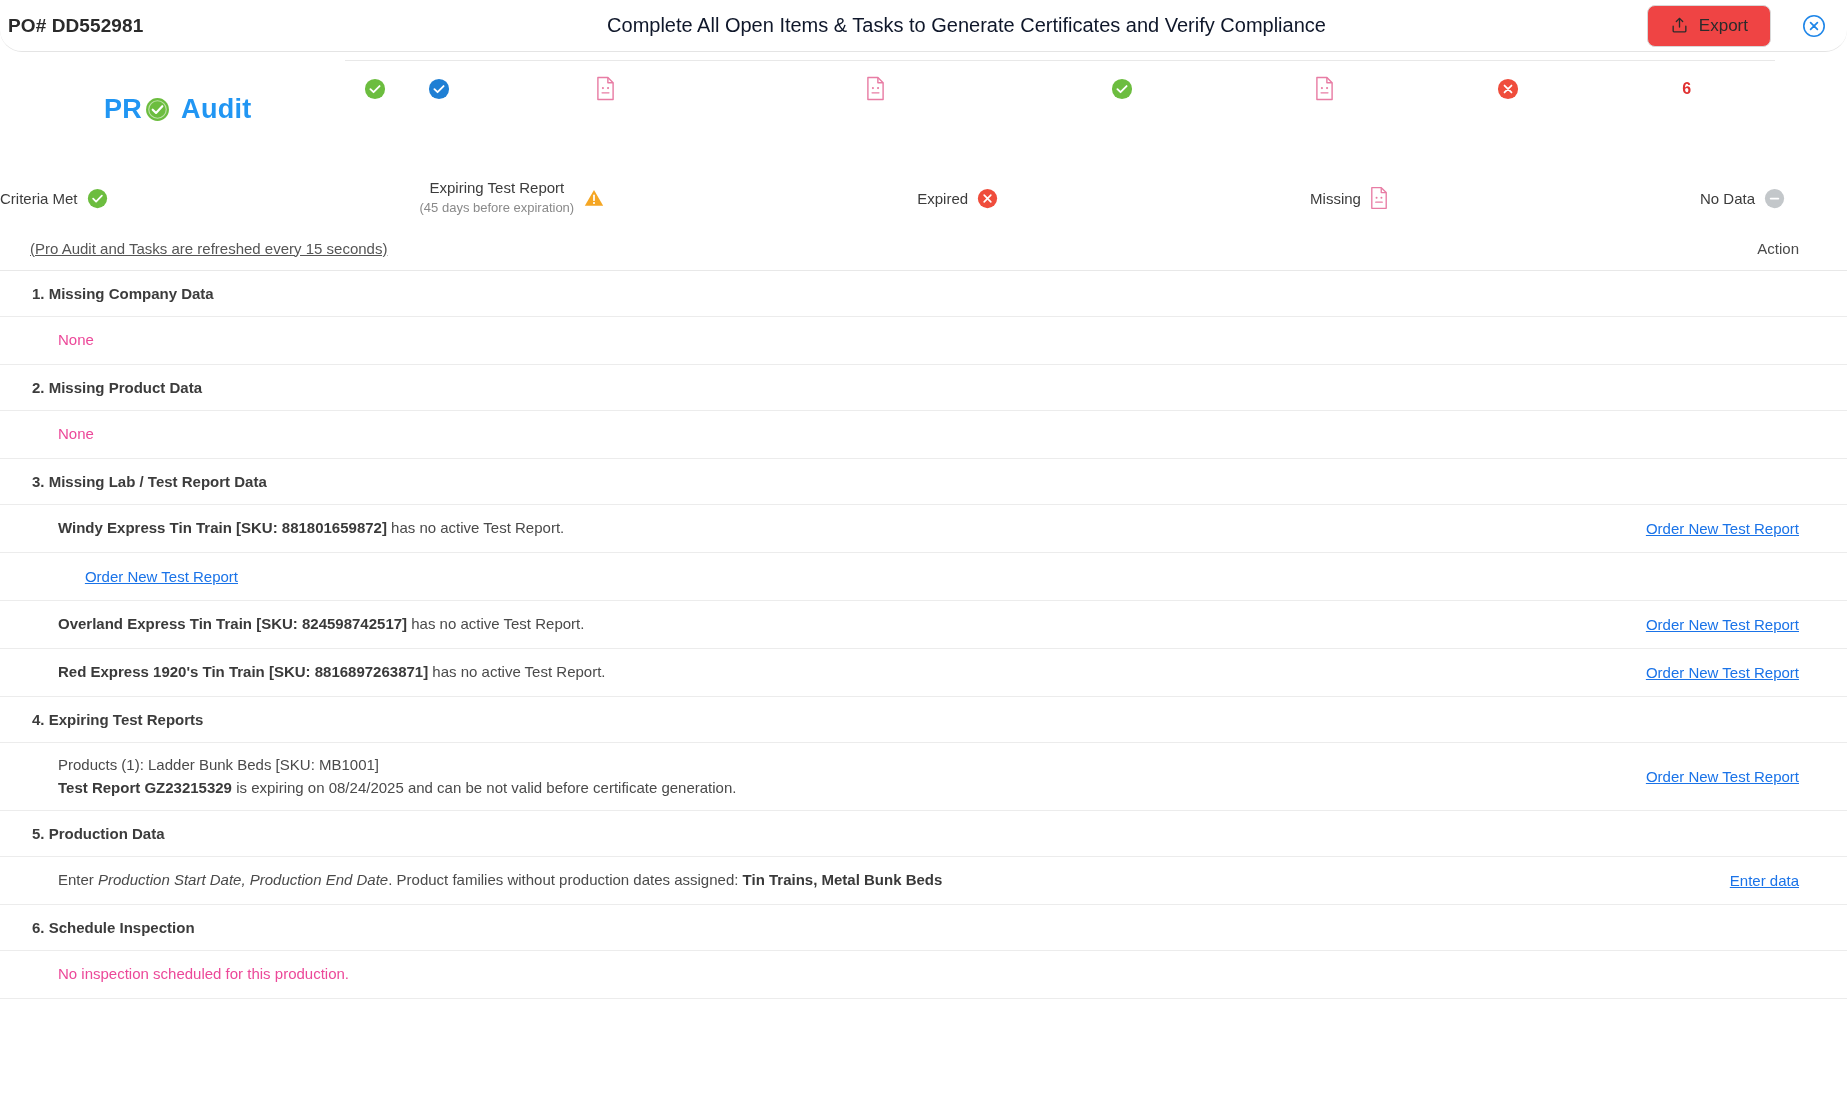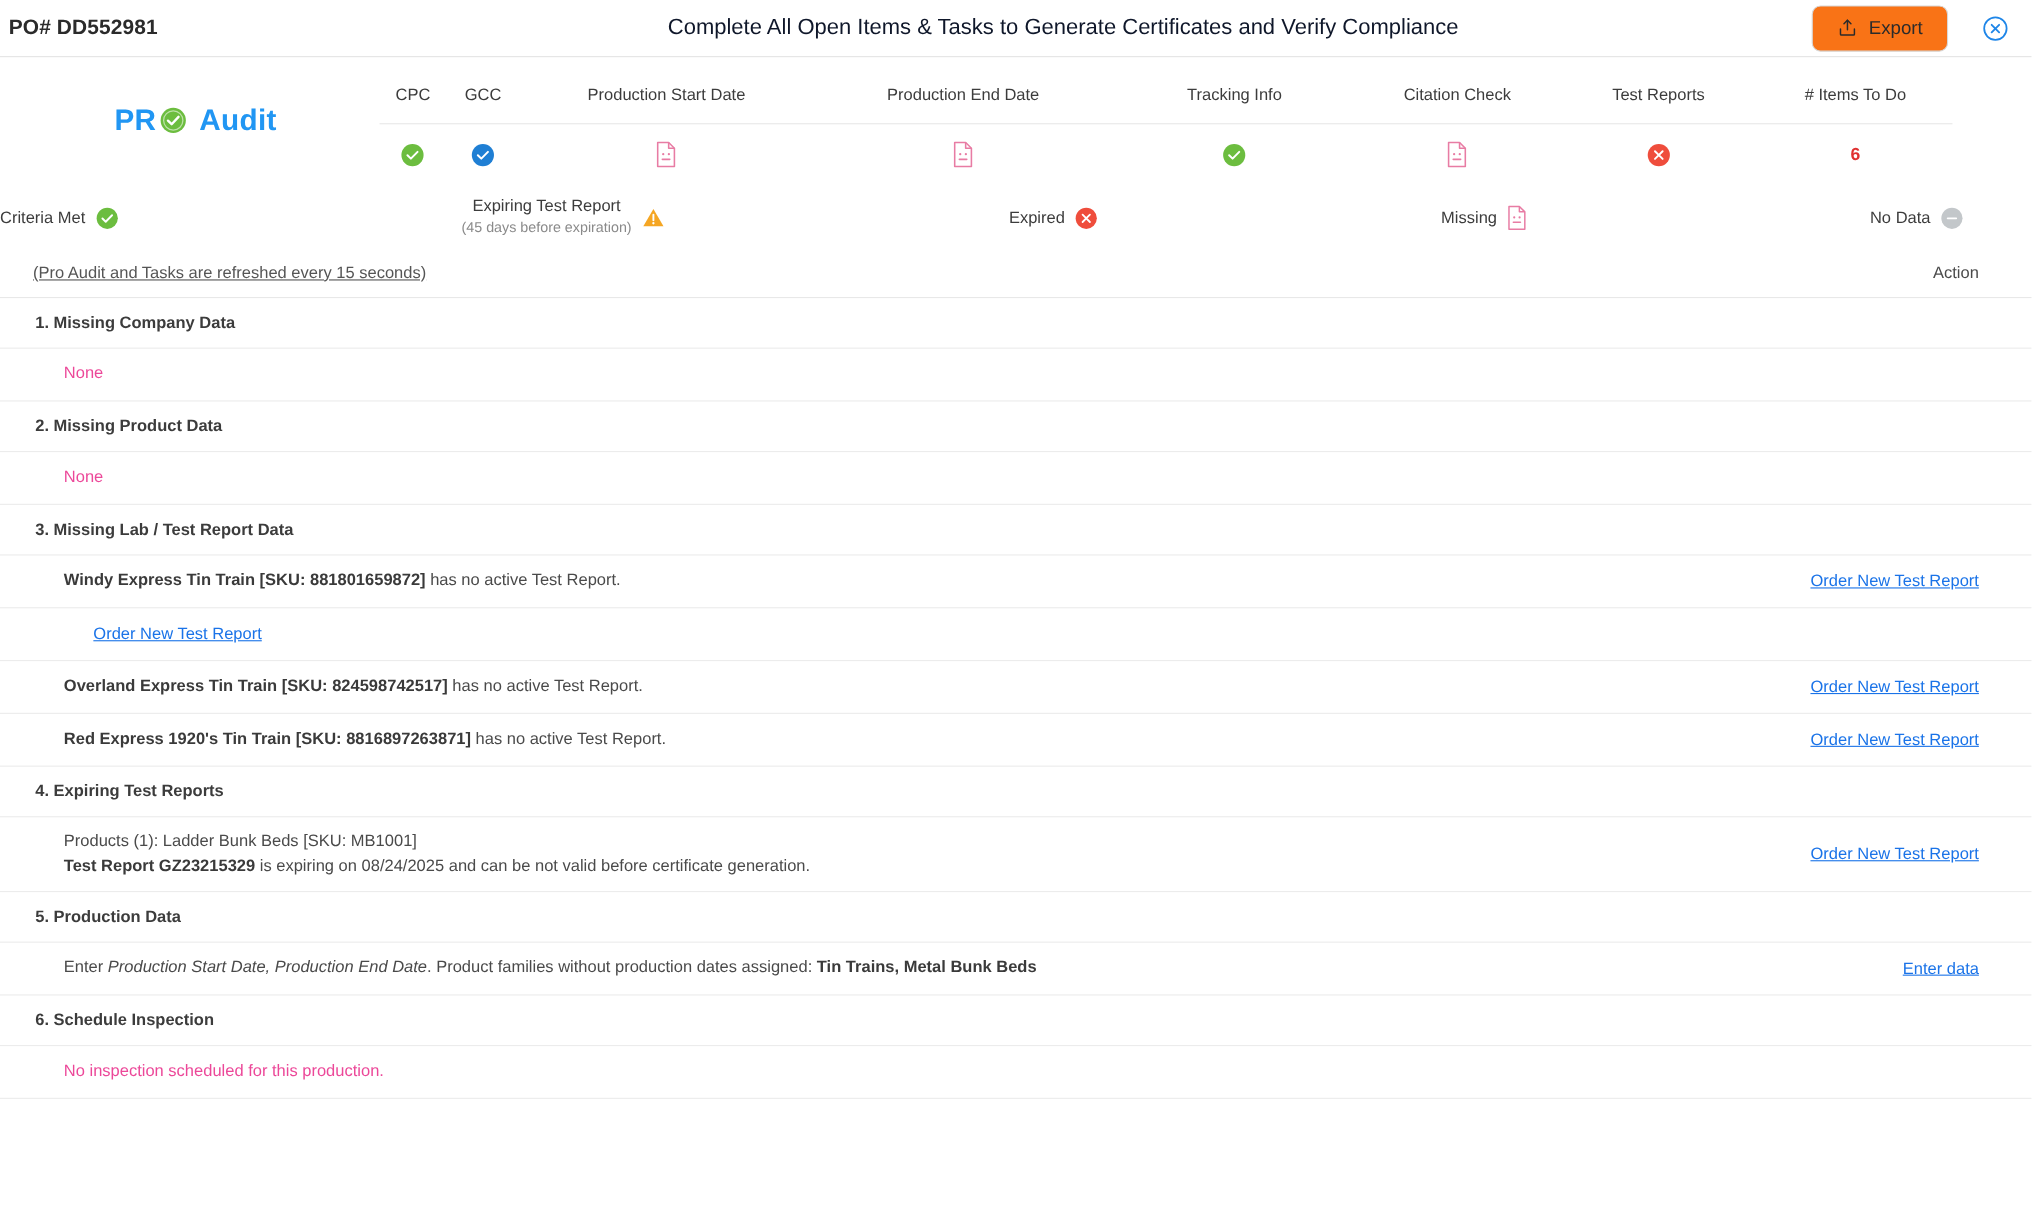--- a/index.html
+++ b/index.html
@@ -12,20 +12,21 @@
     overflow: hidden;
   }
 
   
   .topbar {
     position: relative;
     height: 52px;
     border-bottom: 1px solid #e4e4e4;
     display: flex;
     align-items: center;
+    border-radius: 22px;
   }
   .po-number {
     position: absolute;
     left: 8px;
     font-size: 19px;
     font-weight: bold;
     color: #2b2b2b;
     letter-spacing: .1px;
   }
   .topbar-title {
@@ -39,21 +40,21 @@
   .export-btn {
     position: absolute;
     right: 76px;
     display: flex;
     align-items: center;
     gap: 10px;
     height: 42px;
     padding: 0 22px;
     border: 1px solid #d8d8d8;
     border-radius: 8px;
-    background: #f97316;
+    background: #ef4444;
     font-size: 17px;
     color: #2b2b2b;
     cursor: pointer;
   }
   .close-btn {
     position: absolute;
     right: 20px;
     width: 26px; height: 26px;
     display: flex; align-items: center; justify-content: center;
     cursor: pointer;
@@ -219,30 +220,20 @@
       <svg width="25" height="25" viewBox="0 0 24 24">
         <circle cx="12" cy="12" r="11" fill="#6cbd3f"></circle>
         <circle cx="12" cy="12" r="8.4" fill="none" stroke="#ffffff" stroke-width="1.1" opacity="0.55"></circle>
         <path d="M7.4 12.2 L10.6 15.3 L16.6 8.9" fill="none" stroke="#ffffff" stroke-width="2.1" stroke-linecap="round" stroke-linejoin="round"></path>
       </svg>
     </span>
     <span class="logo-audit">Audit</span>
   </div>
 
   <div class="cols">
-    <div class="col-head-row">
-      <div class="col c-cpc">CPC</div>
-      <div class="col c-gcc">GCC</div>
-      <div class="col c-psd">Production Start Date</div>
-      <div class="col c-ped">Production End Date</div>
-      <div class="col c-track">Tracking Info</div>
-      <div class="col c-cite">Citation Check</div>
-      <div class="col c-test">Test Reports</div>
-      <div class="col c-items"># Items To Do</div>
-    </div>
 
     <div class="col-icon-row">
       <div class="col c-cpc">
         <span class="ico">
           <svg width="22" height="22" viewBox="0 0 24 24">
             <circle cx="12" cy="12" r="11" fill="#6cbd3f"></circle>
             <path d="M7 12.2 L10.4 15.5 L17 8.8" fill="none" stroke="#fff" stroke-width="2" stroke-linecap="round" stroke-linejoin="round"></path>
           </svg>
         </span>
       </div>

